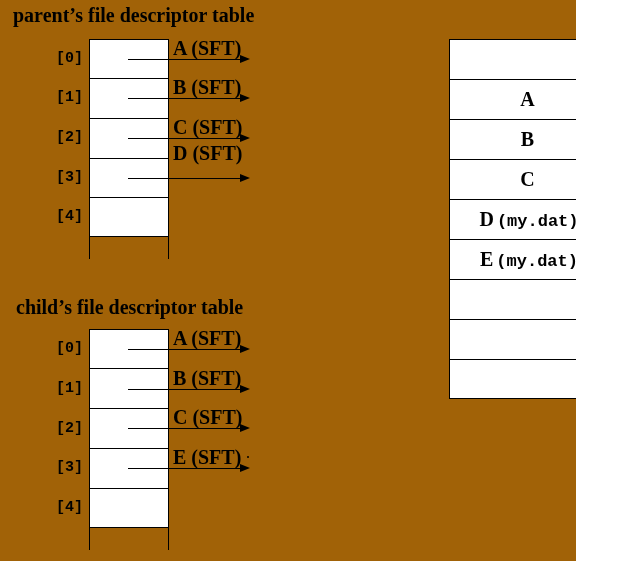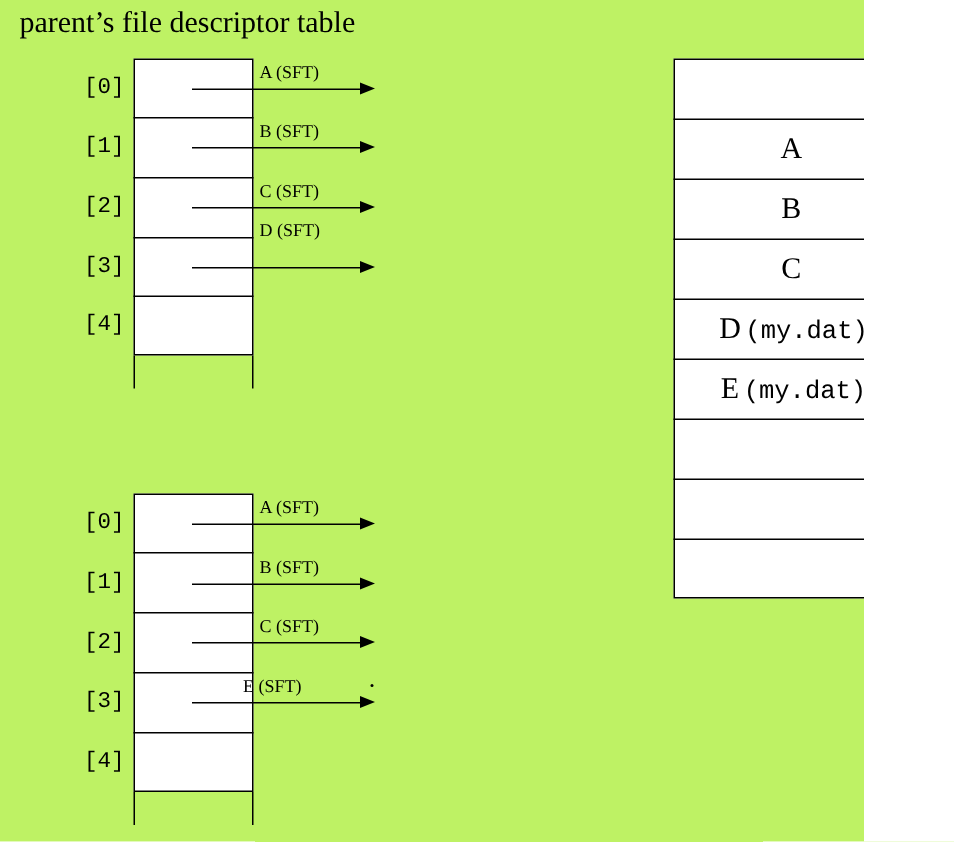--- a/index.html
+++ b/index.html
@@ -1,27 +1,27 @@
 <!DOCTYPE html>
 <html><head>
 <meta charset="utf-8">
 <style>
   html,body{margin:0;padding:0;background:#fff;}
-  .canvas{position:relative;width:576px;height:561px;background:#bef264;color:#000;
-          font-family:"Liberation Serif",serif;overflow:hidden;}
+  .canvas{position:relative;width:576px;height:561px;background:#a16207;color:#000;
+          font-family:"Liberation Serif",serif;overflow:hidden;font-weight:bold;}
   .title{position:absolute;font-size:20px;line-height:20px;white-space:nowrap;}
   .box{position:absolute;border:1px solid #000;box-sizing:border-box;background:#fff;}
   .hline{position:absolute;height:1px;background:#000;}
   .vline{position:absolute;width:1px;background:#000;}
   .idx{position:absolute;width:43px;text-align:right;white-space:nowrap;
        font-family:"Liberation Mono","DejaVu Sans Mono",monospace;font-size:15px;line-height:16px;}
   .aline{position:absolute;height:1px;background:#000;}
   .ahead{position:absolute;width:0;height:0;border-left:10px solid #000;
          border-top:4px solid transparent;border-bottom:4px solid transparent;}
-  .albl{position:absolute;font-size:12px;line-height:16px;white-space:nowrap;}
+  .albl{position:absolute;font-size:20px;line-height:16px;white-space:nowrap;}
   .cell{position:absolute;width:160px;height:40px;line-height:40px;text-align:center;
         font-size:20px;white-space:nowrap;}
   .cell .mono{font-family:"Liberation Mono","DejaVu Sans Mono",monospace;font-size:17px;margin-left:3px;}
   .dot{position:absolute;width:2px;height:2px;background:#000;border-radius:50%;}
 </style>
 </head>
 <body>
 
 <div class="canvas">
 
@@ -50,20 +50,21 @@
   <div class="albl" style="left:173px;top:79px">B (SFT)</div>
 
   <div class="aline" style="left:128px;top:138px;width:112px"></div>
   <div class="ahead" style="left:240px;top:134px"></div>
   <div class="albl" style="left:173px;top:119px">C (SFT)</div>
 
   <div class="aline" style="left:128px;top:178px;width:112px"></div>
   <div class="ahead" style="left:240px;top:174px"></div>
   <div class="albl" style="left:173px;top:145px">D (SFT)</div>
 
+  <div class="title" style="left:16px;top:297px">child’s file descriptor table</div>
 
   <div class="box" style="left:89px;top:329px;width:80px;height:199px"></div>
   <div class="hline" style="left:89px;top:368px;width:80px"></div>
   <div class="hline" style="left:89px;top:408px;width:80px"></div>
   <div class="hline" style="left:89px;top:448px;width:80px"></div>
   <div class="hline" style="left:89px;top:488px;width:80px"></div>
   <div class="vline" style="left:89px;top:528px;height:22px"></div>
   <div class="vline" style="left:168px;top:528px;height:22px"></div>
 
   <div class="idx" style="left:40px;top:341px">[0]</div>
@@ -79,21 +80,21 @@
   <div class="aline" style="left:128px;top:389px;width:112px"></div>
   <div class="ahead" style="left:240px;top:385px"></div>
   <div class="albl" style="left:173px;top:370px">B (SFT)</div>
 
   <div class="aline" style="left:128px;top:428px;width:112px"></div>
   <div class="ahead" style="left:240px;top:424px"></div>
   <div class="albl" style="left:173px;top:409px">C (SFT)</div>
 
   <div class="aline" style="left:128px;top:468px;width:112px"></div>
   <div class="ahead" style="left:240px;top:464px"></div>
-  <div class="albl" style="left:162px;top:449px">E (SFT)</div>
+  <div class="albl" style="left:173px;top:449px">E (SFT)</div>
   <div class="dot" style="left:247px;top:456px"></div>
 
 
   <div class="box" style="left:449px;top:39px;width:160px;height:360px"></div>
   <div class="hline" style="left:449px;top:79px;width:160px"></div>
   <div class="hline" style="left:449px;top:119px;width:160px"></div>
   <div class="hline" style="left:449px;top:159px;width:160px"></div>
   <div class="hline" style="left:449px;top:199px;width:160px"></div>
   <div class="hline" style="left:449px;top:239px;width:160px"></div>
   <div class="hline" style="left:449px;top:279px;width:160px"></div>

